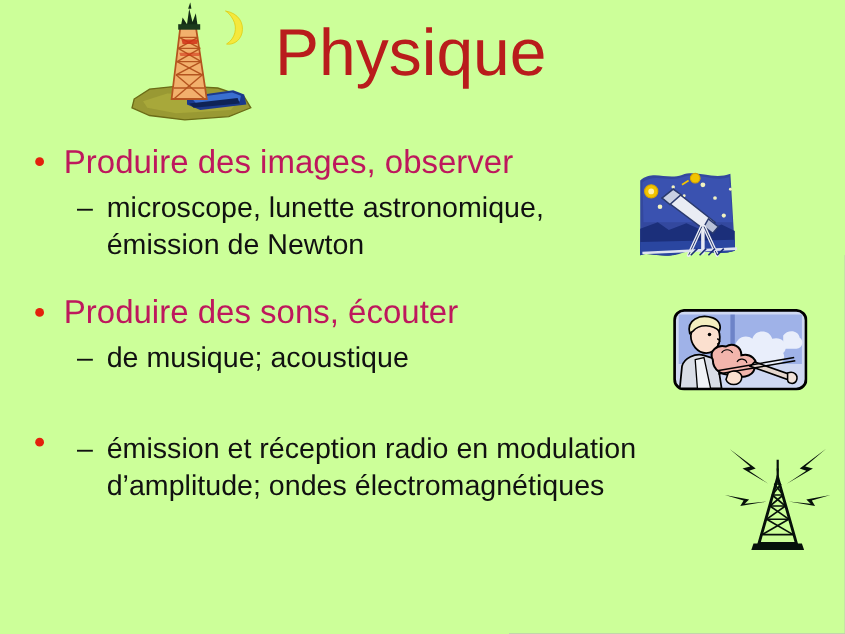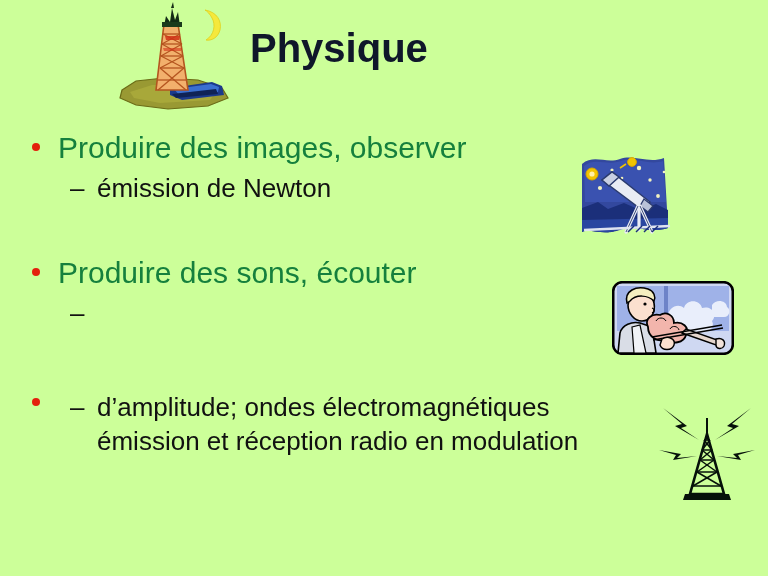--- a/index.html
+++ b/index.html
@@ -24,24 +24,24 @@
     left: 0;
     top: 0;
     width: 768px;
     height: 118px;
   }
   #slide-title {
     position: absolute;
     left: 250px;
     top: 22px;
     width: 300px;
-    font-size: 40px;
+    font-size: 60px;
     line-height: 52px;
-    color: #0f172a;
-    font-weight: 700;
+    color: #b91c1c;
+    font-weight: 400;
     letter-spacing: 0px;
     white-space: nowrap;
   }
 
   
   #tower-art {
     position: absolute;
     left: 112px;
     top: 2px;
     width: 130px;
@@ -58,27 +58,27 @@
   
   #body {
     position: absolute;
     left: 0;
     top: 122px;
     width: 768px;
     height: 450px;
   }
   .group { position: absolute; left: 0; width: 700px; }
   .group.g0 { top: 8px; }
-  .group.g1 { top: 133px; }
+  .group.g1 { top: 145px; }
   .group.g2 { top: 263px; }
 
   .lvl1 {
     position: relative;
     padding-left: 58px;
-    color: #15803d;
+    color: #be185d;
     font-size: 30px;
     line-height: 36px;
     font-weight: 400;
     white-space: nowrap;
   }
   .lvl1 .dot {
     position: absolute;
     left: 32px;
     top: 13px;
     width: 8px;
@@ -187,42 +187,44 @@
 
   <div id="body">
 
     <div class="group g0">
       <div class="lvl1">
         <span class="dot"></span>
         <span>Produire des images, observer</span>
       </div>
       <div class="lvl2">
         <span class="dash">–</span>
+        <span class="l2line">microscope, lunette astronomique,</span>
         <span class="l2line">émission de Newton</span>
       </div>
     </div>
 
     <div class="group g1">
       <div class="lvl1">
         <span class="dot"></span>
         <span>Produire des sons, écouter</span>
       </div>
       <div class="lvl2">
         <span class="dash">–</span>
+        <span class="l2line">de musique; acoustique</span>
       </div>
     </div>
 
     <div class="group g2">
       <div class="lvl1">
         <span class="dot"></span>
       </div>
       <div class="lvl2">
         <span class="dash">–</span>
+        <span class="l2line">émission et réception radio en modulation</span>
         <span class="l2line">d’amplitude; ondes électromagnétiques</span>
-        <span class="l2line">émission et réception radio en modulation</span>
       </div>
     </div>
   </div>
 
   <div id="telescope-art" class="art">
     <svg viewBox="0 0 96 90" xmlns="http://www.w3.org/2000/svg">
 
       <path d="M4 12 C16 2 28 12 42 7 C56 2 70 12 86 6 L90 74 C74 80 58 72 42 78 C26 84 14 76 4 80 Z" fill="#33489e"></path>
       <path d="M6 14 C17 5 29 14 43 9 C57 4 70 14 85 9 L88 50 L7 50 Z" fill="#3a52b0"></path>
 

